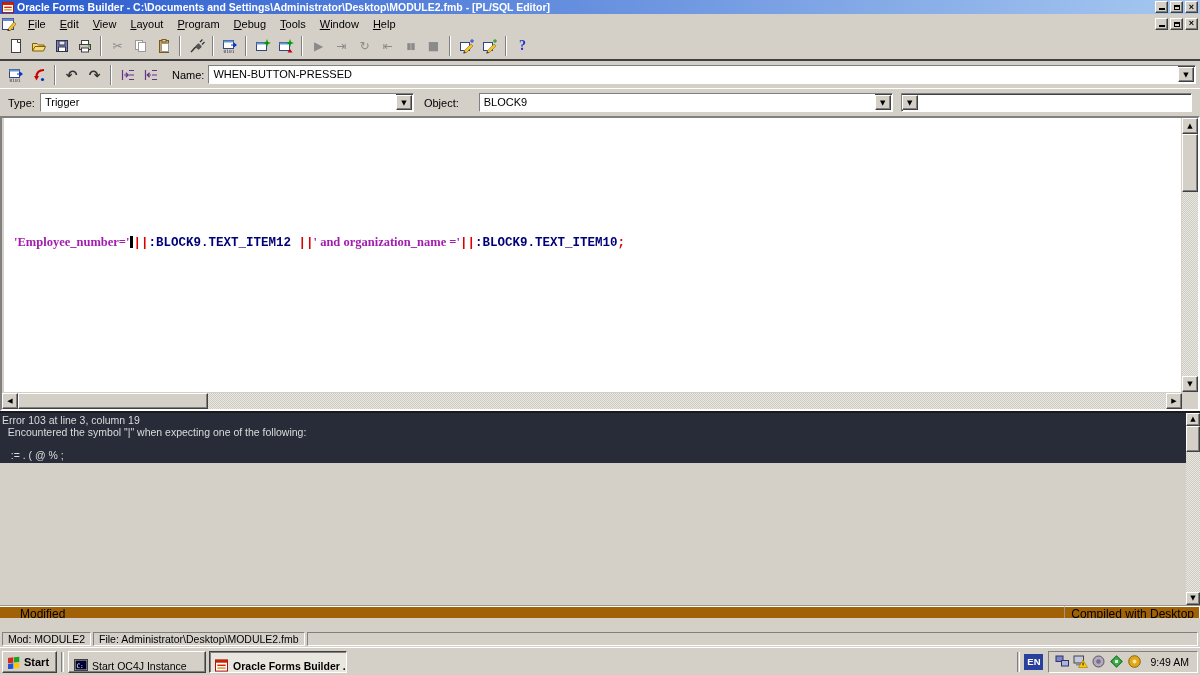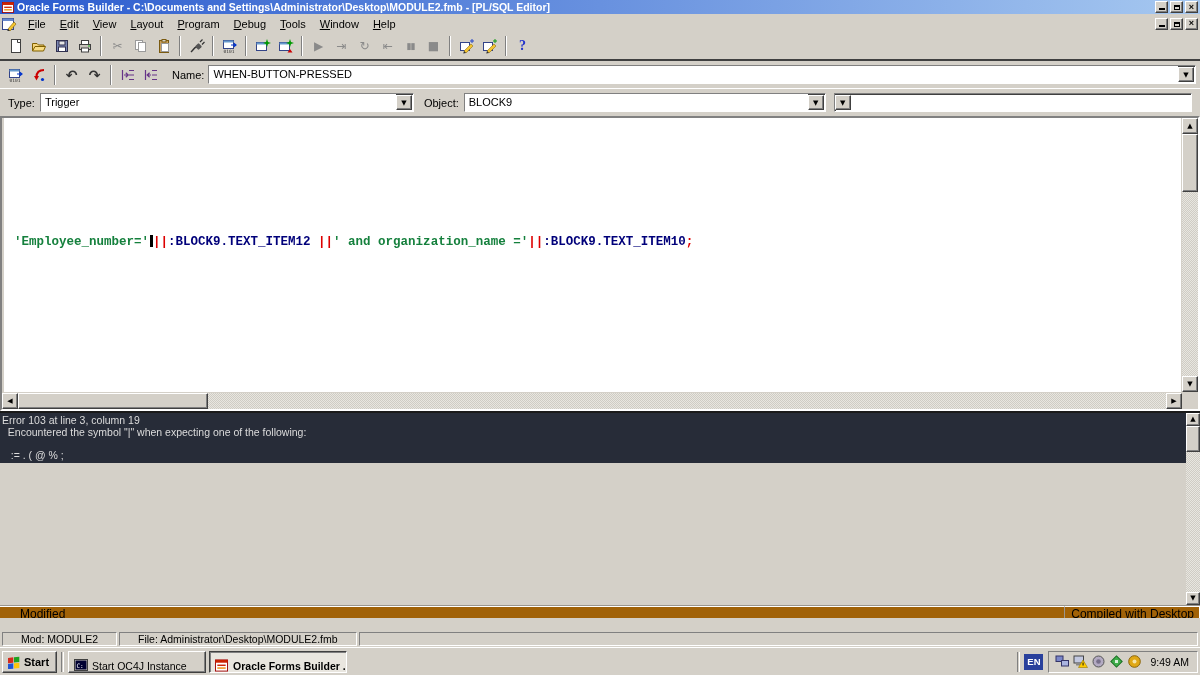--- a/index.html
+++ b/index.html
@@ -45,21 +45,21 @@
   .combo { height:19px; display:flex; align-items:stretch; background:#fff; border:1px solid; border-color:#808080 #ffffff #ffffff #808080; box-shadow:inset 1px 1px 0 #404040; }
   .combo-value { flex:1; padding:2px 4px 0 4px; white-space:nowrap; overflow:hidden; background:#fff; }
   .combo-btn { width:16px; flex:none; margin:1px 1px 1px 0; display:flex; align-items:center; justify-content:center; }
   .combo-btn .dd { font-size:7px; color:#000; font-family:"DejaVu Sans",sans-serif; }
   .row3 { height:28px; flex:none; display:flex; align-items:center; padding:0 8px; background:#d4d0c8; border-top:1px solid #ffffff; }
 
   
   .editor { height:295px; flex:none; position:relative; background:#d4d0c8; border:2px solid; border-color:#808080 #ffffff #ffffff #808080; }
   .editor-content { position:absolute; left:2px; top:0; right:17px; bottom:17px; background:#fff; overflow:hidden; }
   .code-area { font-family:"Liberation Mono","DejaVu Sans Mono",monospace; font-size:12.5px; line-height:14px; font-weight:bold; padding:5px 0 0 10px; white-space:pre; }
-  .tok-string { color:#15803d; }
+  .tok-string { color:#a21caf;font-family:Liberation Serif, serif; }
   .tok-op { color:#dd0000; }
   .tok-id { color:#00007a; }
   .tok-plain { color:#000; }
   .caret { display:inline-block; width:3px; height:12px; background:#000; vertical-align:-2px; margin-left:1px; }
 
   .vscroll { position:absolute; top:0; right:0; bottom:17px; width:16px; display:flex; flex-direction:column; }
   .hscroll { position:absolute; left:0; right:16px; bottom:0; height:16px; display:flex; }
   .sbtn { width:16px; height:16px; flex:none; display:flex; align-items:center; justify-content:center; background:#d4d0c8; border:1px solid; border-color:#ffffff #404040 #404040 #ffffff; box-shadow:inset -1px -1px 0 #808080; }
   .sbtn span { font-size:7px; font-family:"DejaVu Sans",sans-serif; color:#000; }
   .sthumb { background:#d4d0c8; border:1px solid; border-color:#ffffff #404040 #404040 #ffffff; box-shadow:inset -1px -1px 0 #808080; }
@@ -82,21 +82,21 @@
   .err-scroll { position:absolute; right:0; top:0; bottom:0; width:14px; display:flex; flex-direction:column; background:#d4d0c8; }
   .err-scroll .sbtn { width:14px; height:13px; }
   .err-scroll .vthumb { width:14px; height:26px; }
 
   
   .statusbar { height:13px; flex:none; display:flex; background:#a16207; border-top:1px solid #9a968e; font-size:12px; }
   .status-left { flex:1; padding:0 4px 0 20px; border-top:1px solid #fff; white-space:nowrap; }
   .status-right { flex:none; padding:0 6px; border-top:1px solid #fff; border-left:1px solid #9a968e; box-shadow:-1px 0 0 #ffffff inset; white-space:nowrap; }
   .gapbar { height:13px; flex:none; background:#d4d0c8; }
   .modbar { height:16px; flex:none; display:flex; align-items:stretch; padding:1px 2px; background:#d4d0c8; gap:2px; font-size:10.5px; }
-  .mod-panel { padding:0 18px; display:flex; align-items:center; white-space:nowrap; }
+  .mod-panel { padding:0 5px; display:flex; align-items:center; white-space:nowrap; }
   .mod-fill { flex:1; }
 
   
   .taskbar { height:28px; flex:none; display:flex; align-items:center; padding:0 2px; background:#d4d0c8; border-top:1px solid #ffffff; box-shadow:0 -1px 0 #d4d0c8; }
   .start-btn { height:22px; display:flex; align-items:center; gap:3px; padding:0 7px 0 4px; font-weight:bold; font-size:11px; }
   .tb-divider { width:3px; height:20px; margin:0 4px; border-left:1px solid #808080; border-right:1px solid #ffffff; }
   .task-btn { width:138px; height:22px; margin-right:3px; display:flex; align-items:flex-end; gap:4px; padding:0 5px; font-size:10.5px; white-space:nowrap; overflow:hidden; }
   .task-btn.active { font-weight:bold; background:#e9e6df; border-color:#404040 #ffffff #ffffff #404040; box-shadow:inset 1px 1px 0 #808080; }
   .task-icon { flex:none; width:14px; height:13px; }
   .tray { margin-left:auto; display:flex; align-items:center; }
@@ -326,22 +326,22 @@
   </div>
 
   <div class="row3">
     <span style="margin-right:5px">Type:</span>
     <div class="combo" style="width:374px">
       <span class="combo-value">Trigger</span>
       <span class="combo-btn raised">
           <span class="dd">▼</span>
         </span>
     </div>
-    <span style="margin:0 5px 0 10px">Object:</span>
-    <div class="combo" style="width:362px">
+    <span style="margin:0 20px 0 10px">Object:</span>
+    <div class="combo" style="width:414px">
       <span class="combo-value">BLOCK9</span>
       <span class="combo-btn raised">
           <span class="dd">▼</span>
         </span>
     </div>
     <div class="combo" style="flex:1;margin-left:8px">
       <span class="combo-btn raised">
           <span class="dd">▼</span>
         </span>
     </div>

